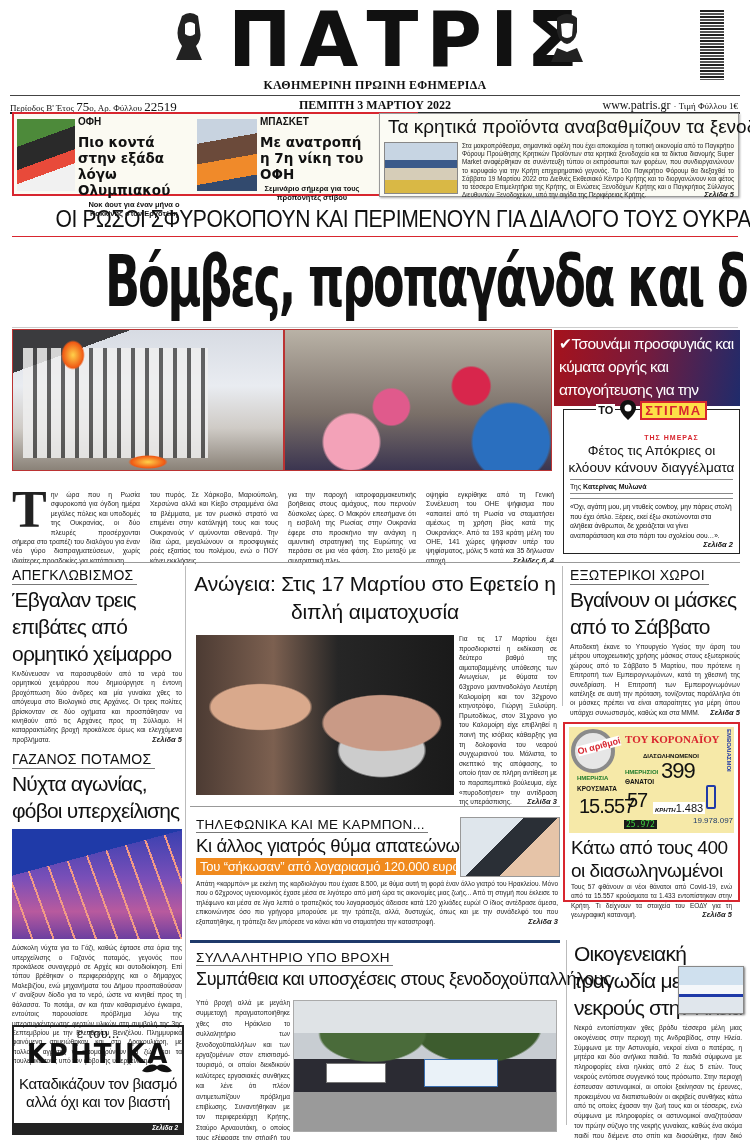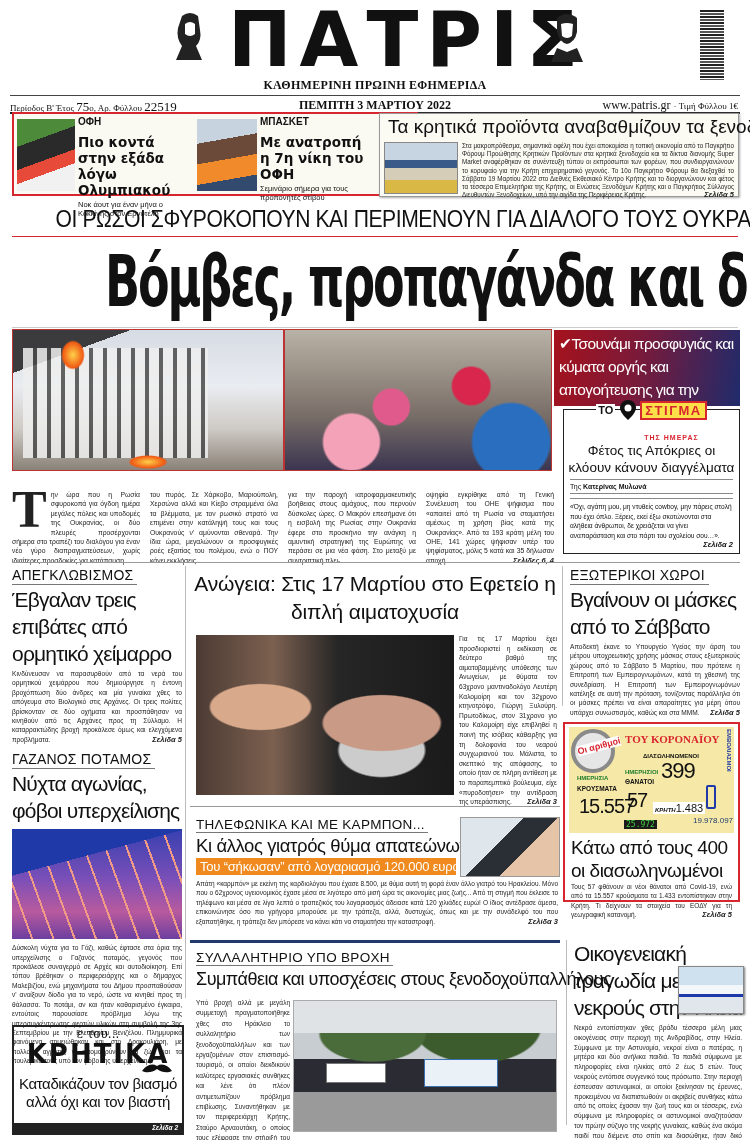--- a/index.html
+++ b/index.html
@@ -20,21 +20,21 @@
   .site { right: 12px; top: 98px; font-family: "Liberation Serif", serif; font-size: 12px; }
   .site small { font-size: 9px; }
   .rule-top2 { left: 10px; top: 112px; width: 730px; height: 2px; background: #222; }
 
   
   .sports-box { left: 12px; top: 112px; width: 406px; height: 84px; border: 2px solid #d8262f; background: #fbfaf2; }
   .sports-img { position: absolute; width: 58px; height: 72px; top: 5px; }
   .sports-col { position: absolute; top: 2px; width: 112px; }
   .sports-col .kicker { font-weight: bold; font-size: 10px; }
   .sports-col .head { font-family: "DejaVu Sans", sans-serif; font-weight: bold; font-size: 13.5px; line-height: 16px; color: #111; margin-top: 7px; }
-  .sports-col .sub { font-size: 7.5px; font-weight: normal; line-height: 9px; margin-top: 2px; }
+  .sports-col .sub { font-size: 7.5px; font-weight: bold; line-height: 9px; margin-top: 2px; text-align: center; }
   .sports-tab { position: absolute; right: 0; top: 0; width: 12px; height: 80px; background: #d8262f; color: #fff; font-size: 7px; font-weight: bold; writing-mode: vertical-rl; transform: rotate(180deg); text-align: center; line-height: 12px; }
 
   
   .hotel-box { left: 379px; top: 113px; width: 360px; height: 84px; border: 1px solid #999; background: #fbfbf4; box-shadow: 1px 1px 2px #aaa; }
   .hotel-title { position: absolute; left: 8px; top: 1px; font-size: 19px; line-height: 24px; white-space: nowrap; transform-origin: left; }
   .hotel-img { position: absolute; left: 4px; top: 28px; width: 74px; height: 52px; background: linear-gradient(#c7d5e3 0 35%, #3a5a8a 35% 50%, #d6cdb8 50% 75%, #d9b845 75%); border: 1px solid #888; }
   .hotel-body { position: absolute; left: 82px; top: 28px; width: 272px; font-size: 6.3px; line-height: 8.2px; text-align: justify; color: #222; }
   .page-ref { font-weight: bold; font-style: italic; float: right; font-size: 7.5px; }
 
   

